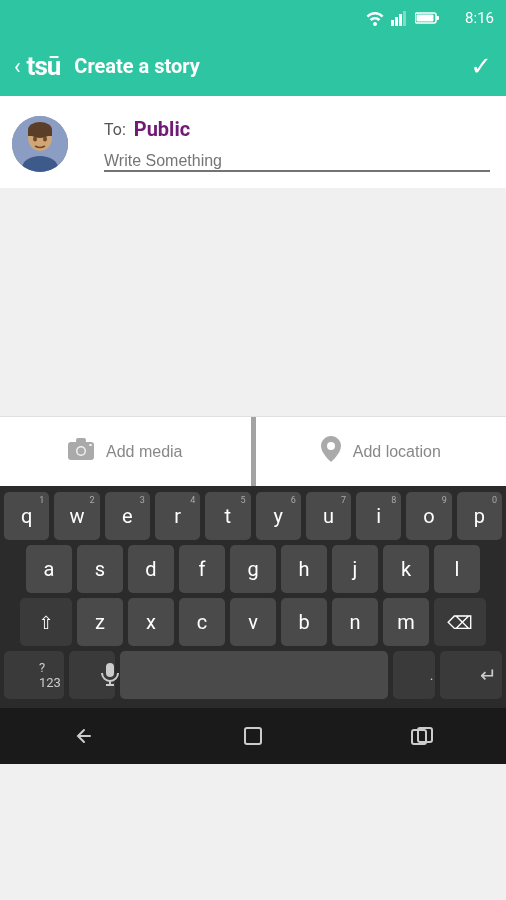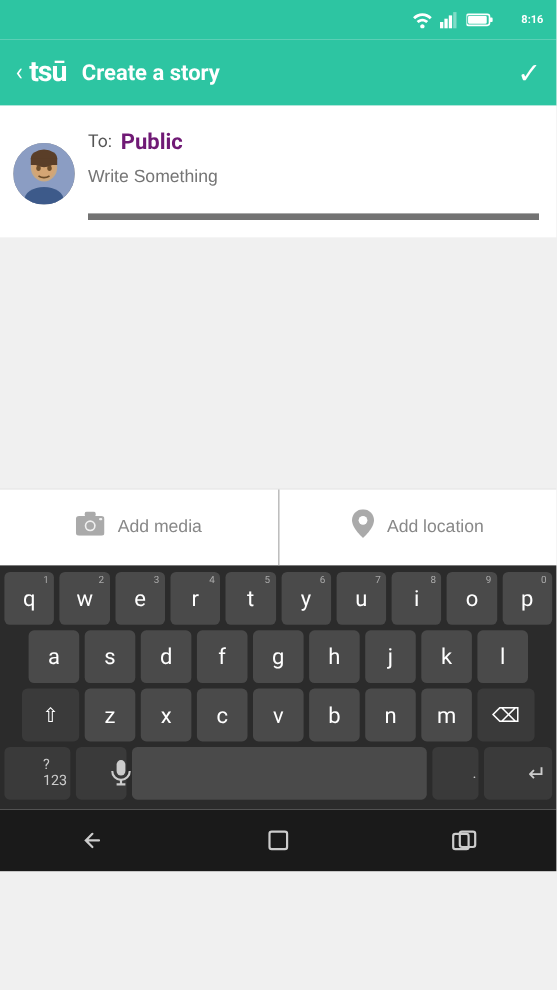--- a/index.html
+++ b/index.html
@@ -22,22 +22,22 @@
       justify-content: flex-end;
       padding: 0 12px;
     }
     .status-bar-icons {
       display: flex;
       align-items: center;
       gap: 6px;
     }
     .status-time {
       color: white;
-      font-size: 10px;
-      font-weight: 700;
+      font-size: 15px;
+      font-weight: 400;
       margin-left: 20px;
     }
 
     
     .app-bar {
       width: 100%;
       height: 60px;
       background: #2dc5a2;
       display: flex;
       align-items: center;
@@ -67,21 +67,22 @@
       font-size: 26px;
       cursor: pointer;
     }
 
     
     .content-area {
       background: white;
       margin: 0;
       padding: 16px 16px 16px 0;
       display: flex;
-      align-items: center;
+      align-items: flex-end;
+      gap: 24px;
     }
     .avatar {
       width: 56px;
       height: 56px;
       border-radius: 50%;
       margin: 4px 12px 0 12px;
       overflow: hidden;
       flex-shrink: 0;
       background: #ccc;
     }
@@ -110,22 +111,22 @@
       margin-right: 8px;
     }
     .to-value {
       color: #701a75;
       font-size: 20px;
       font-weight: 700;
     }
     .write-input {
       width: 100%;
       border: none;
-      border-bottom: 6px solid #737373;
-      padding-bottom: 24px;
+      border-bottom: 2px solid #737373;
+      padding-bottom: 0;
       font-size: 16px;
       color: #aaa;
       outline: none;
       background: transparent;
     }
 
     
     .grey-area {
       width: 100%;
       height: 228px;
@@ -146,21 +147,21 @@
       align-items: center;
       justify-content: center;
       gap: 12px;
       cursor: pointer;
       font-size: 16px;
       color: #888;
       border: none;
       background: transparent;
     }
     .toolbar-btn:first-child {
-      border-right: 1px solid #a3a3a3;
+      border-right: 5px solid #a3a3a3;
     }
     .toolbar-icon {
       font-size: 24px;
       color: #aaa;
     }
 
     
     .keyboard {
       width: 100%;
       background: #2b2b2b;

